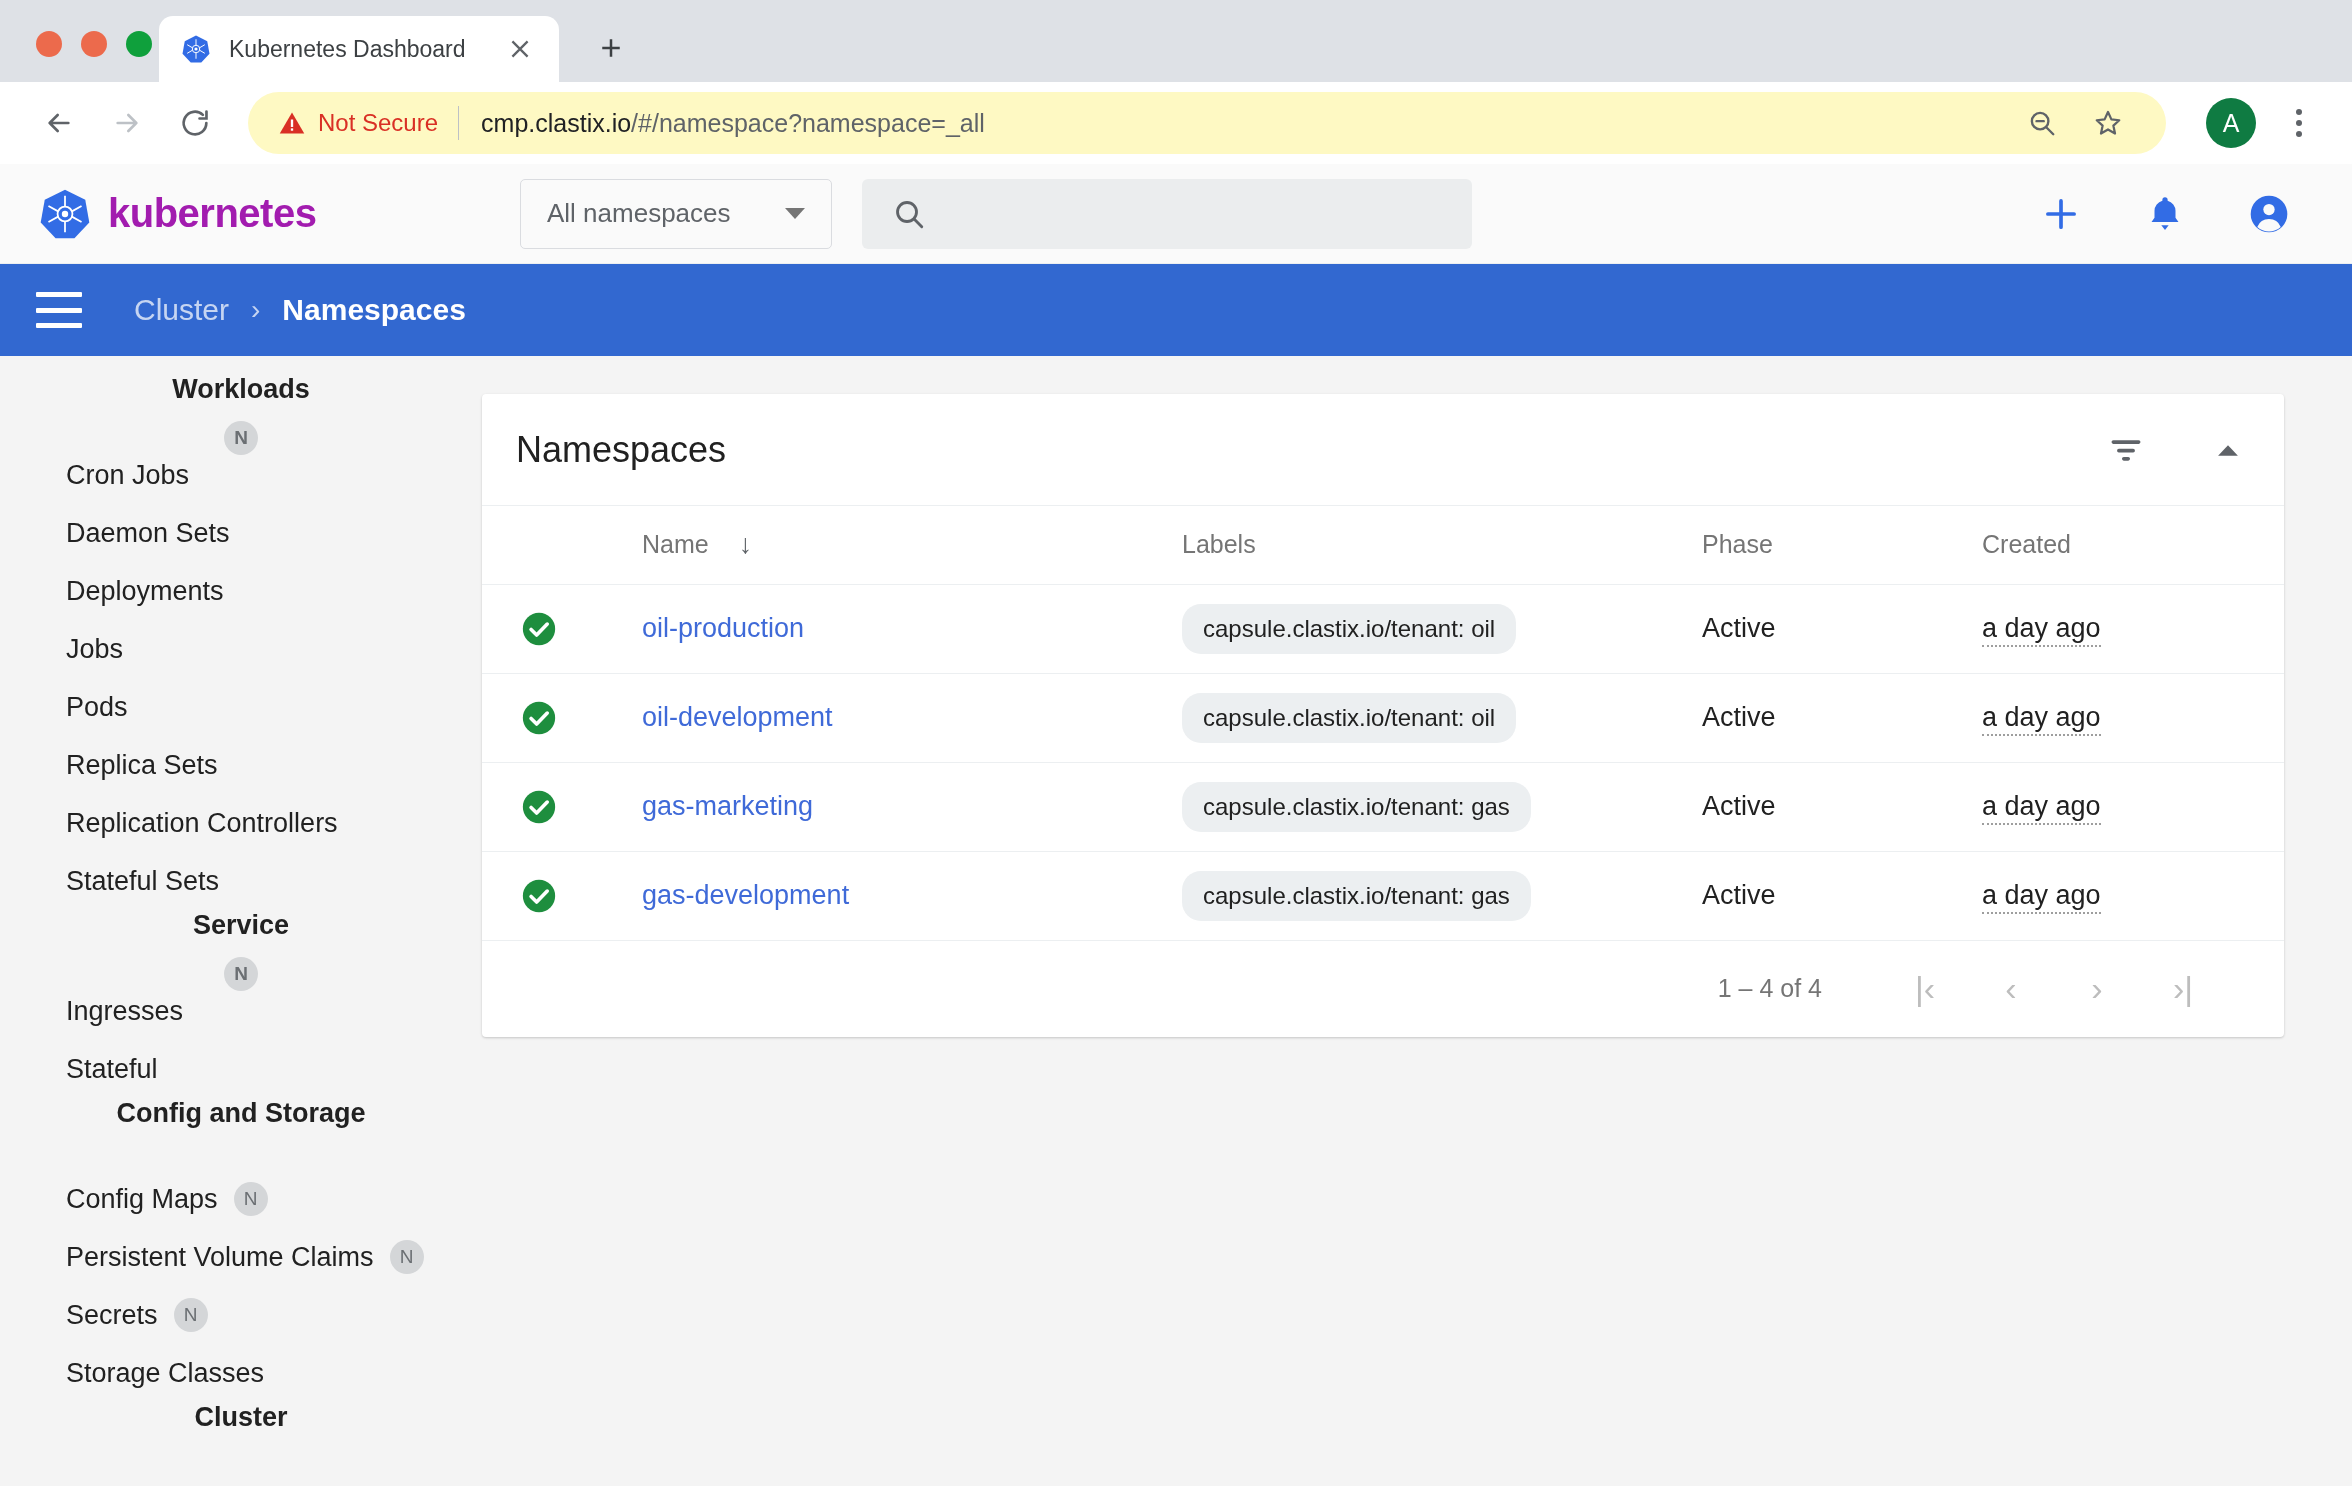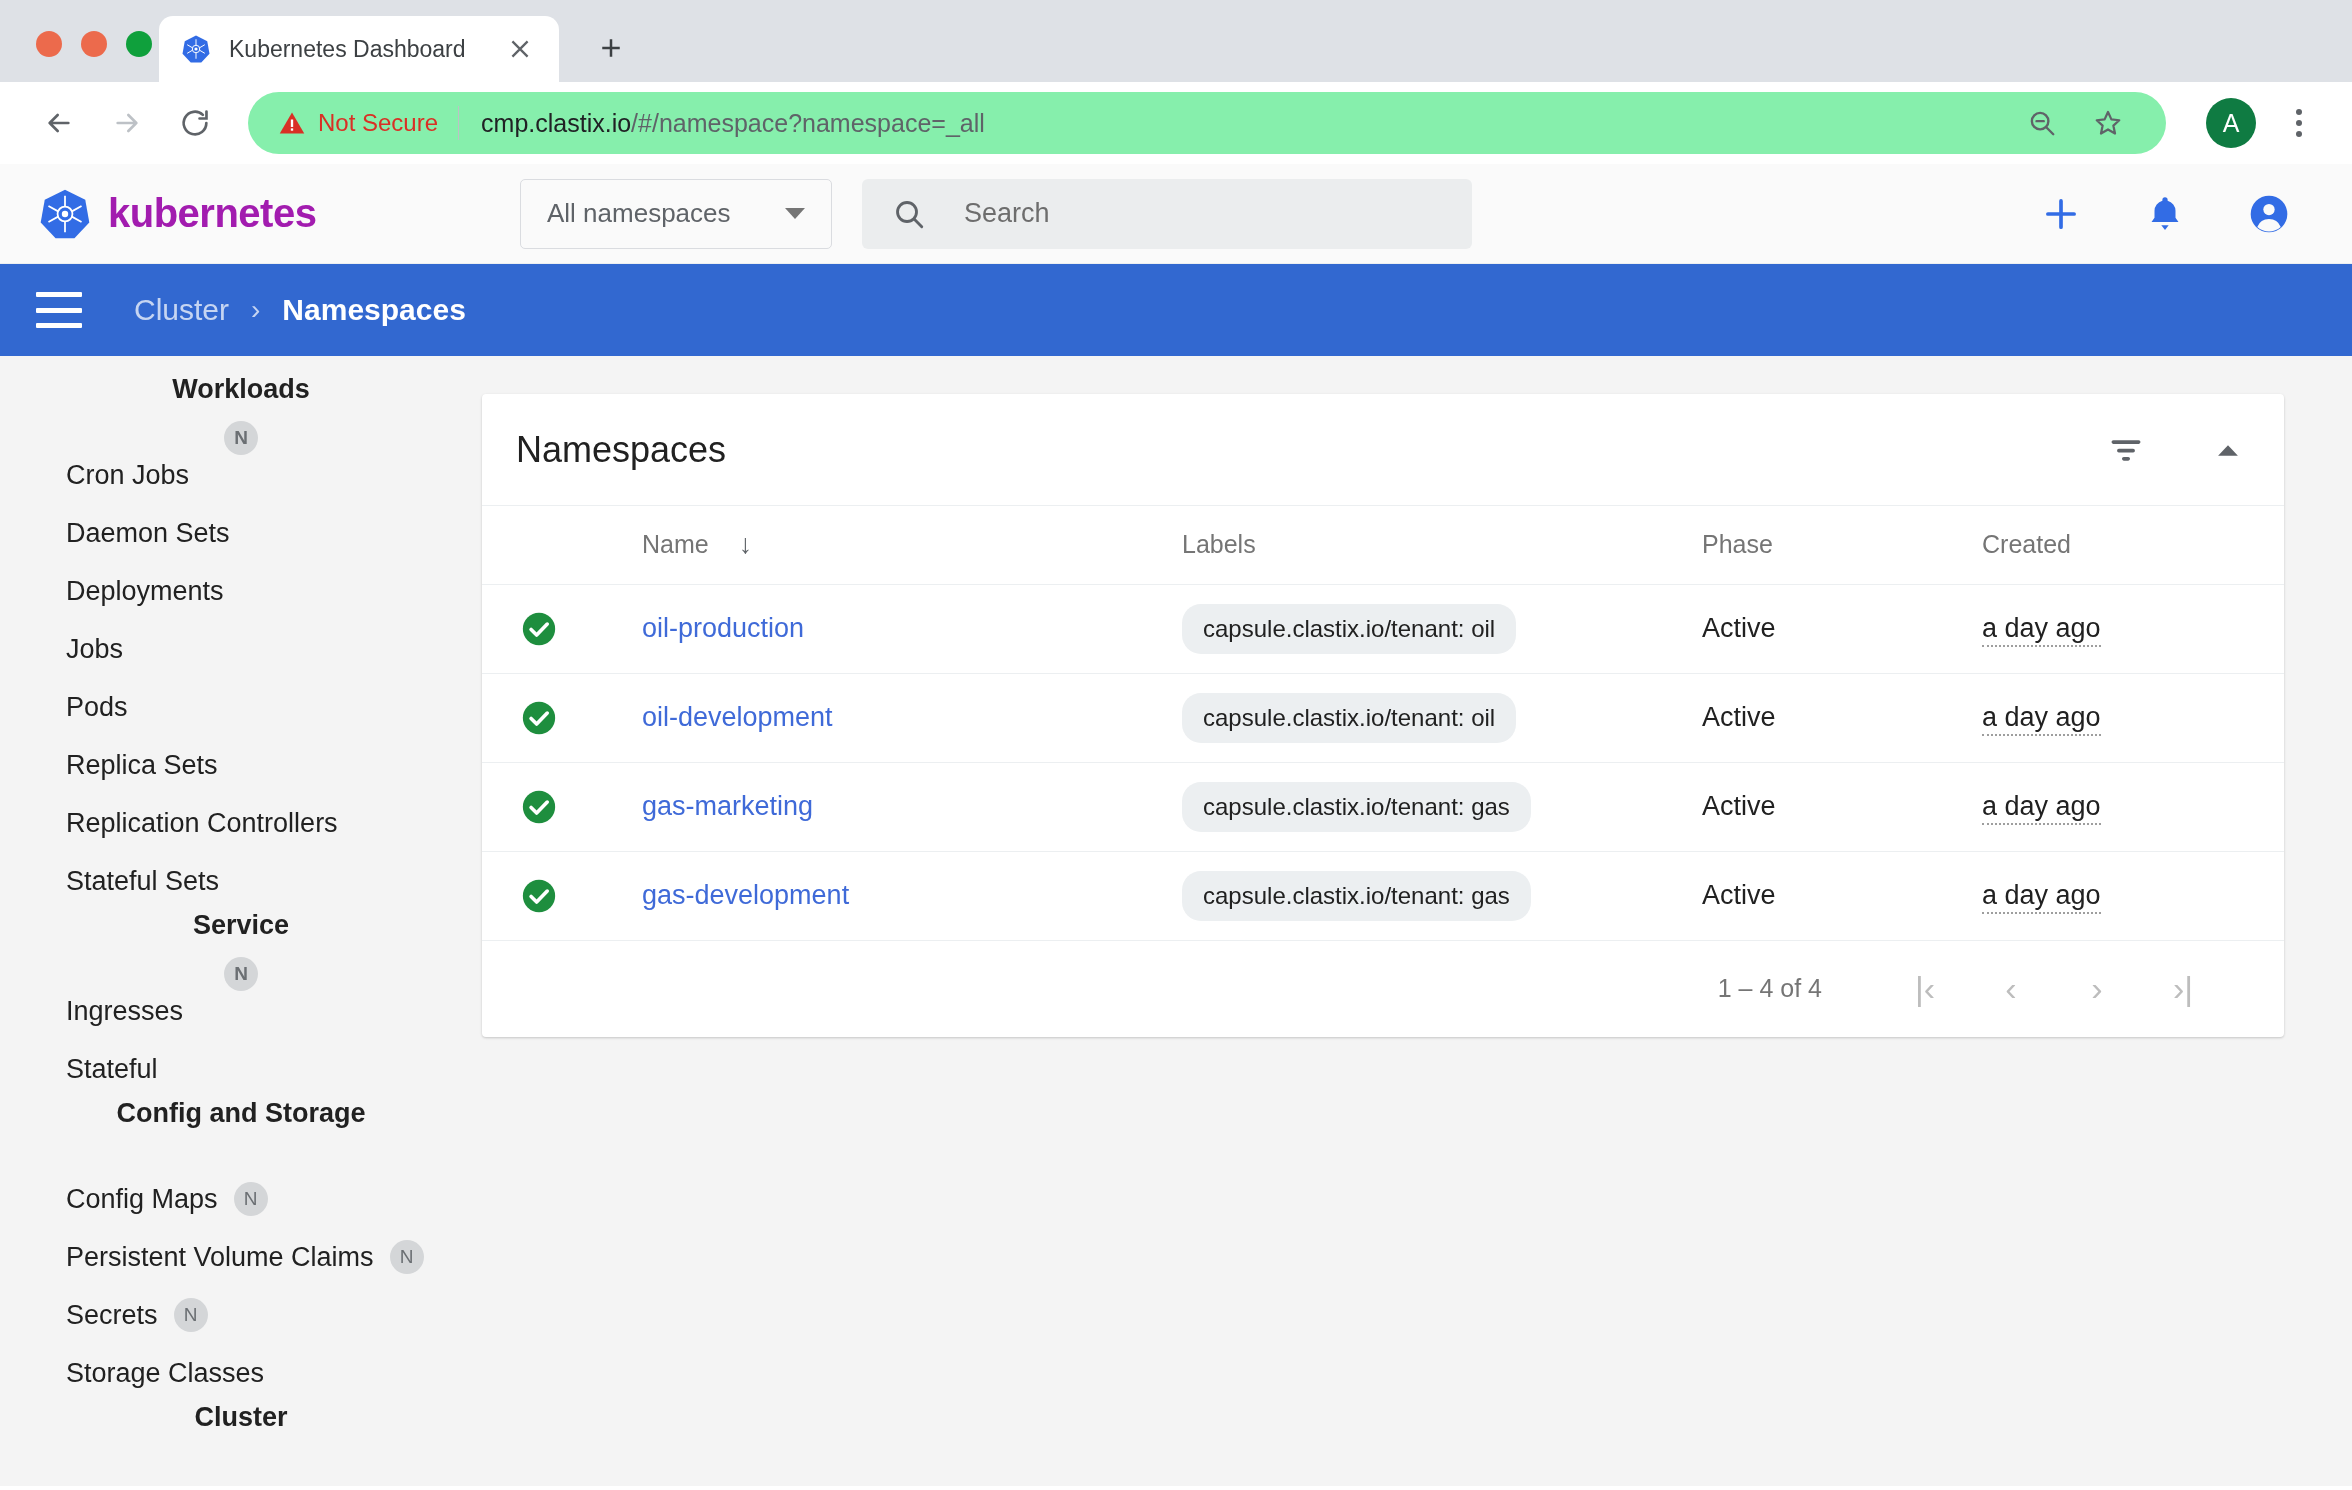--- a/index.html
+++ b/index.html
@@ -77,21 +77,21 @@
     width: 62px; height: 62px;
     display: flex; align-items: center; justify-content: center;
     border-radius: 50%;
     color: #5f6368;
   }
   .nav-btn.disabled { color: #bdc1c6; }
   .omnibox {
     flex: 1;
     height: 62px;
     margin: 0 16px;
-    background: #86efac;
+    background: #fef9c3;
     border-radius: 31px;
     display: flex;
     align-items: center;
     padding: 0 30px;
     min-width: 0;
   }
   .warn-icon { width: 28px; height: 28px; flex: 0 0 28px; margin-right: 12px; }
   .not-secure {
     font-size: 24px;
     color: #d93025;
@@ -428,21 +428,20 @@
       <span class="caret-down"></span>
     </div>
 
     <div class="searchbox">
       <span class="search-ic">
         <svg viewBox="0 0 24 24" width="34" height="34" stroke="currentColor" stroke-width="2" fill="none" stroke-linecap="round">
           <circle cx="10.6" cy="10.6" r="6.7"></circle>
           <path d="M15.6 15.6 L21 21"></path>
         </svg>
       </span>
-      <input class="search-input" type="text" placeholder="Search" style="">
     </div>
 
     <div class="toolbar-actions">
       <span class="tb-act">
         <svg viewBox="0 0 24 24" width="42" height="42" stroke="currentColor" stroke-width="2.1" fill="none" stroke-linecap="round">
           <path d="M12 4.5v15M4.5 12h15"></path>
         </svg>
       </span>
       <span class="tb-act">
         <svg viewBox="0 0 24 24" width="42" height="42" fill="currentColor">

